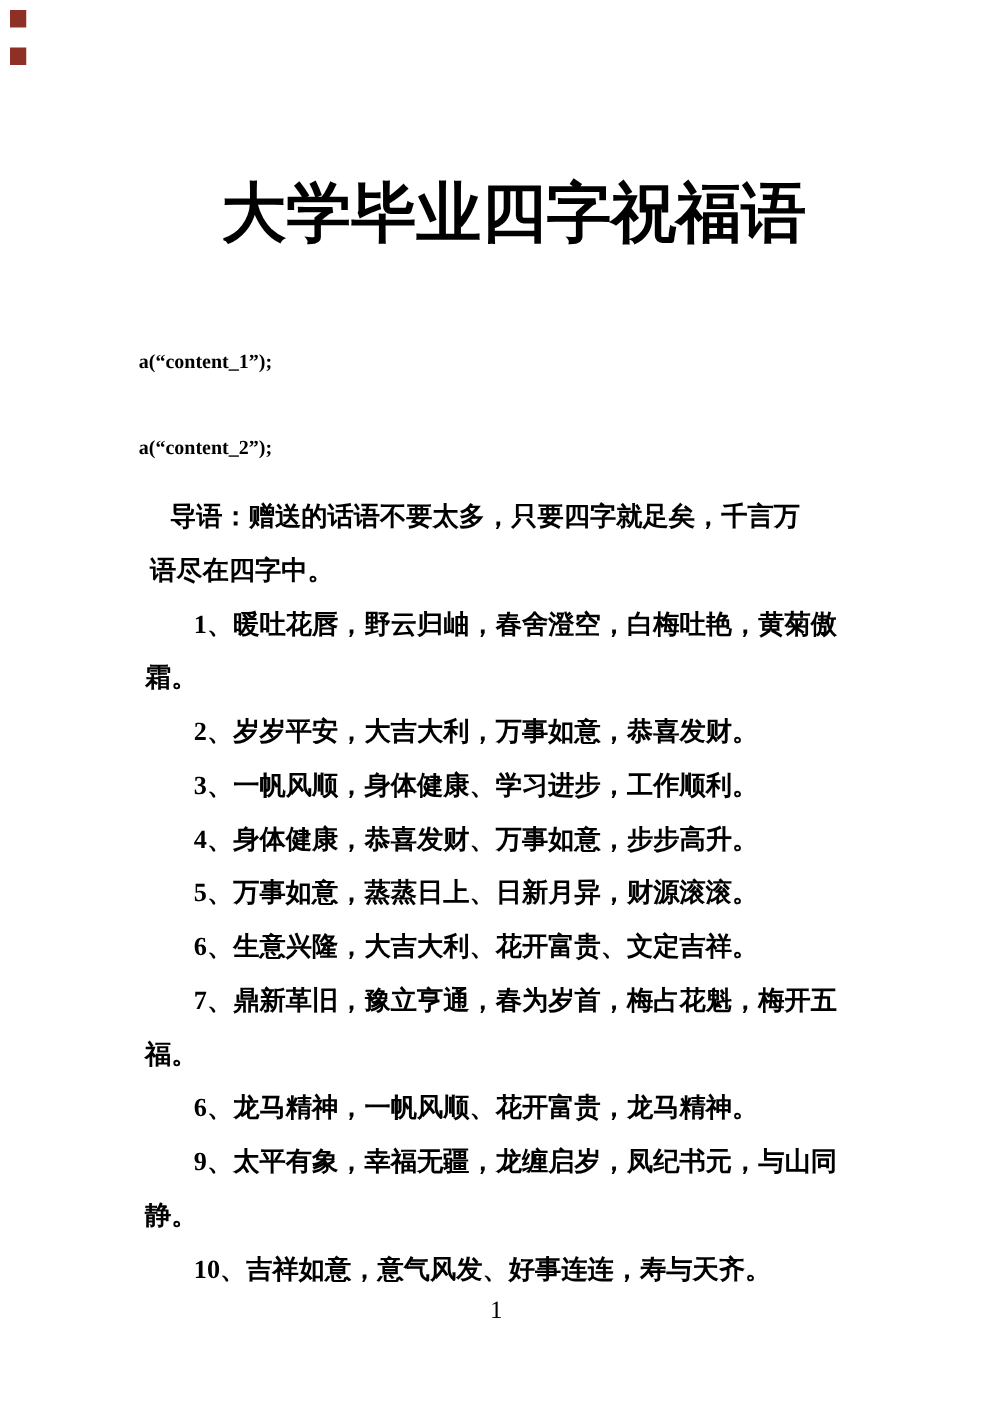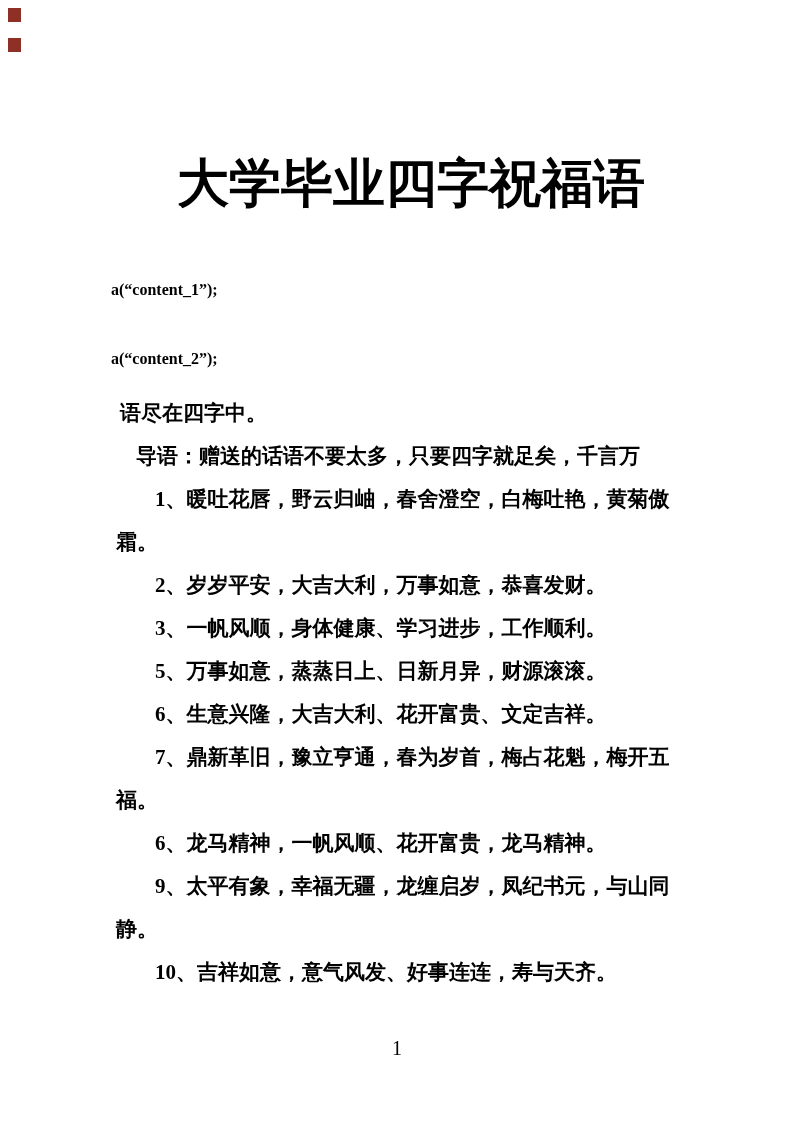--- a/index.html
+++ b/index.html
@@ -24,21 +24,21 @@
     background: #8f3026;
   }
   .marker-1 { top: 8px; }
   .marker-2 { top: 38px; }
 
   .title {
     position: absolute;
     top: 138px;
     left: 95px;
     width: 604px;
-    margin: 16px 0 0 14px;
+    margin: 4px 0 0 14px;
     font-size: 52px;
     line-height: 60px;
     font-weight: bold;
     text-align: center;
     white-space: nowrap;
   }
 
   .body-text {
     font-size: 21px;
     font-weight: bold;
@@ -101,34 +101,37 @@
 
   <div class="marker marker-1"></div>
   <div class="marker marker-2"></div>
 
   <h1 class="title">大学毕业四字祝福语</h1>
 
   <p class="code-line code-1">a(“content_1”);</p>
   <p class="code-line code-2">a(“content_2”);</p>
 
   <div class="intro-para body-text">
+    <span class="line line-first">导语：赠送的话语不要太多，只要四字就足矣，千言万</span>
     <span class="line">语尽在四字中。</span>
-    <span class="line line-first">导语：赠送的话语不要太多，只要四字就足矣，千言万</span>
   </div>
 
   <div class="items-block body-text">
     <div class="para">
       <span class="line line-first">1、暖吐花唇，野云归岫，春舍澄空，白梅吐艳，黄菊傲</span>
       <span class="line">霜。</span>
     </div>
     <div class="para">
       <span class="line line-first">2、岁岁平安，大吉大利，万事如意，恭喜发财。</span>
     </div>
     <div class="para">
       <span class="line line-first">3、一帆风顺，身体健康、学习进步，工作顺利。</span>
+    </div>
+    <div class="para">
+      <span class="line line-first">4、身体健康，恭喜发财、万事如意，步步高升。</span>
     </div>
     <div class="para">
       <span class="line line-first">5、万事如意，蒸蒸日上、日新月异，财源滚滚。</span>
     </div>
     <div class="para">
       <span class="line line-first">6、生意兴隆，大吉大利、花开富贵、文定吉祥。</span>
     </div>
     <div class="para">
       <span class="line line-first">7、鼎新革旧，豫立亨通，春为岁首，梅占花魁，梅开五</span>
       <span class="line">福。</span>

